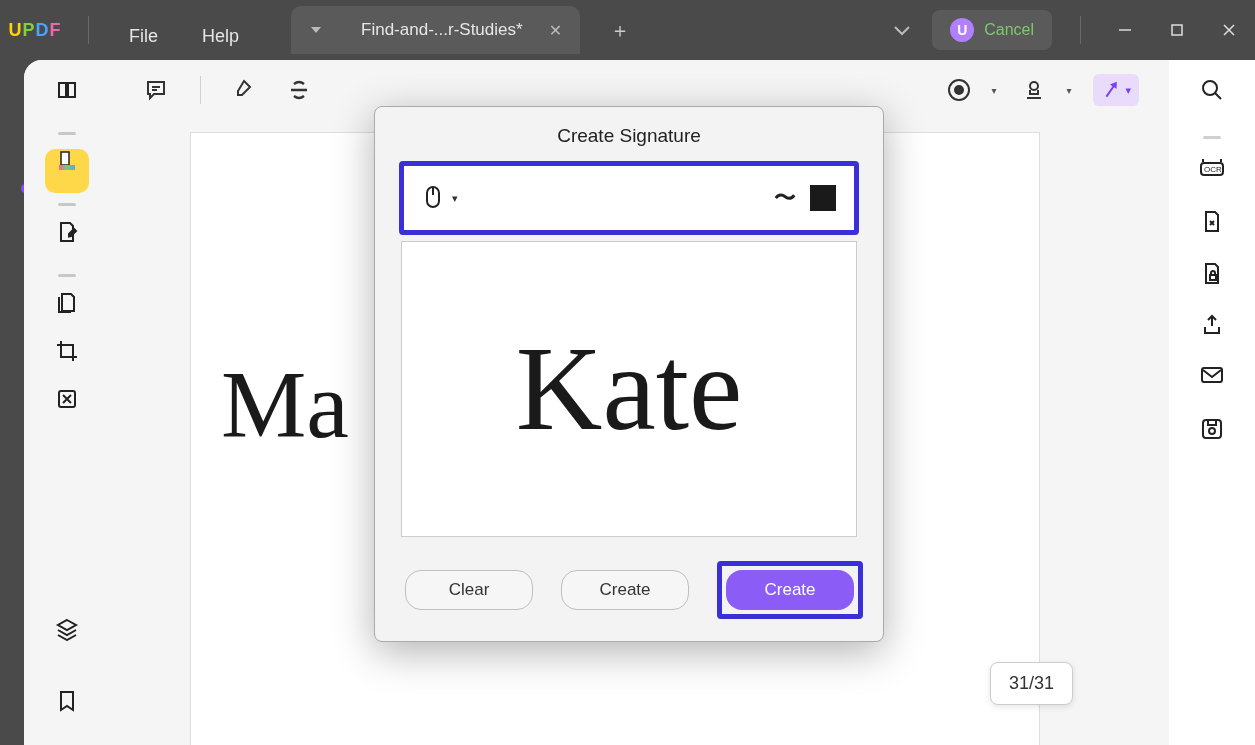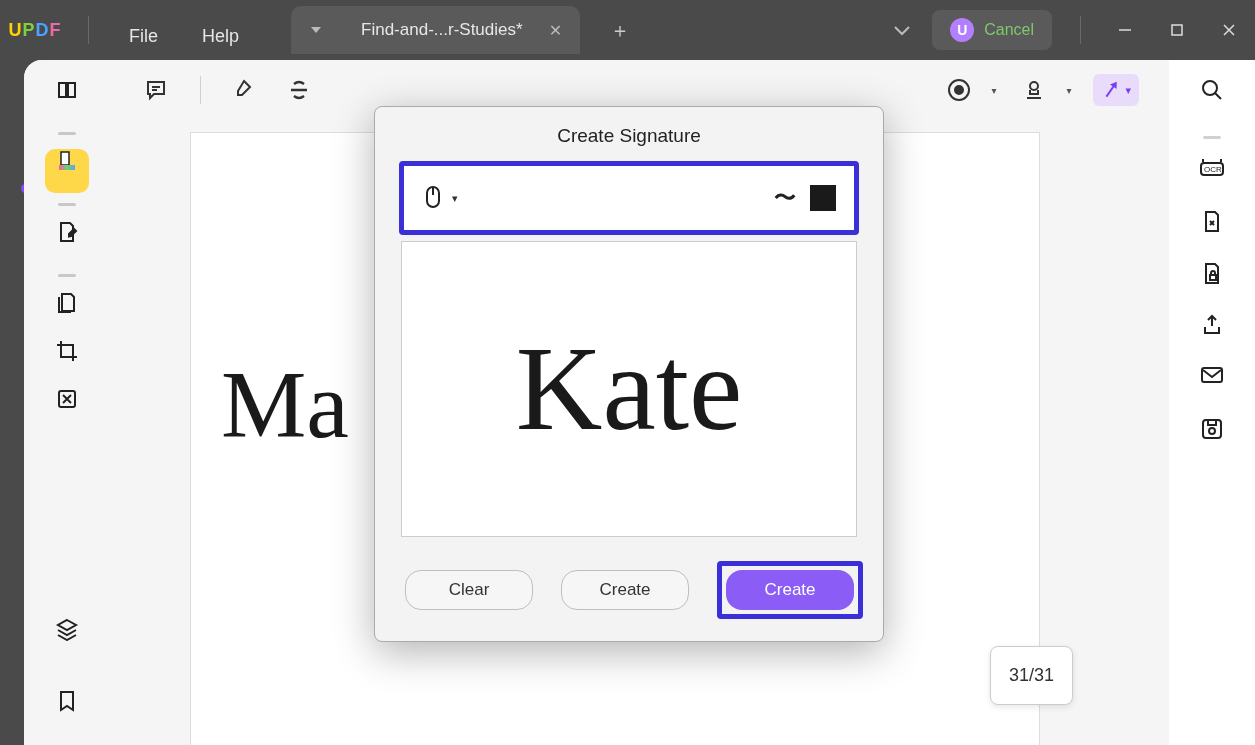--- a/index.html
+++ b/index.html
@@ -36,21 +36,21 @@
   .doc-area{ flex:1; position:relative; background:#f5f5f5;}
   .toolbar{ height:60px; display:flex; align-items:center; padding:0 30px; gap:22px; color:#333;}
   .toolbar .tsep{ width:1px; height:28px; background:#d0d0d0; margin:0 6px;}
   .tool{ width:32px;height:32px;display:flex;align-items:center;justify-content:center;}
   .tool.signature{ background:#e9dcfb; border-radius:6px; padding:4px 8px; width:auto; gap:4px; color:#7a3ff0;}
   .caret{font-size:10px;color:#555;margin-left:-6px;}
 
   .page{ position:absolute; left:80px; top:72px; width:850px; height:640px; background:#fff; border:1px solid #ddd;}
   .page-scrawl{ position:absolute; left:30px; top:216px; font-family:"Segoe Script","Comic Sans MS",cursive; font-size:96px; color:#1a1a1a; }
 
-  .page-indicator{ position:absolute; right:96px; bottom:40px; background:#fff; border:1px solid #ccc; border-radius:8px; padding:18px 18px; font-size:18px; color:#333; box-shadow:0 2px 6px rgba(0,0,0,0.1);}
+  .page-indicator{ position:absolute; right:96px; bottom:40px; background:#fff; border:1px solid #ccc; border-radius:8px; padding:10px 18px; font-size:18px; color:#333; box-shadow:0 2px 6px rgba(0,0,0,0.1);}
 
   .right-rail{ width:86px; background:#fff; display:flex;flex-direction:column;align-items:center;padding-top:18px;gap:8px; position:relative;}
   .right-rail .rail-sep{background:#d0d0d0;}
 
   
   .modal{ position:absolute; left:374px; top:106px; width:510px; background:#f3f3f3; border:1px solid #aaa; border-radius:8px; box-shadow:0 10px 40px rgba(0,0,0,0.3); padding-bottom:22px;}
   .modal-title{ text-align:center; font-size:19px; color:#222; padding:18px 0 14px;}
   .modal-toolbar-wrap{ margin:0 24px; border:5px solid #3b2fd8; border-radius:4px;}
   .modal-toolbar{ height:64px; background:#fff; display:flex; align-items:center; padding:0 18px;}
   .mouse-ico-wrap{display:flex;align-items:center;gap:8px;}

